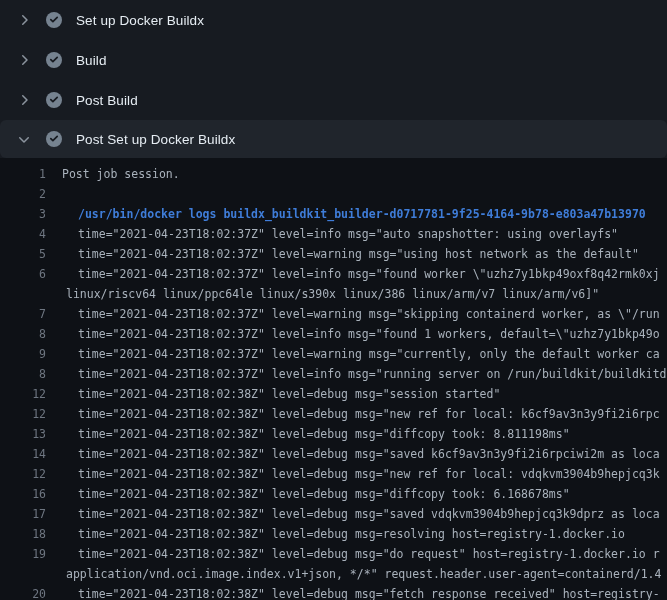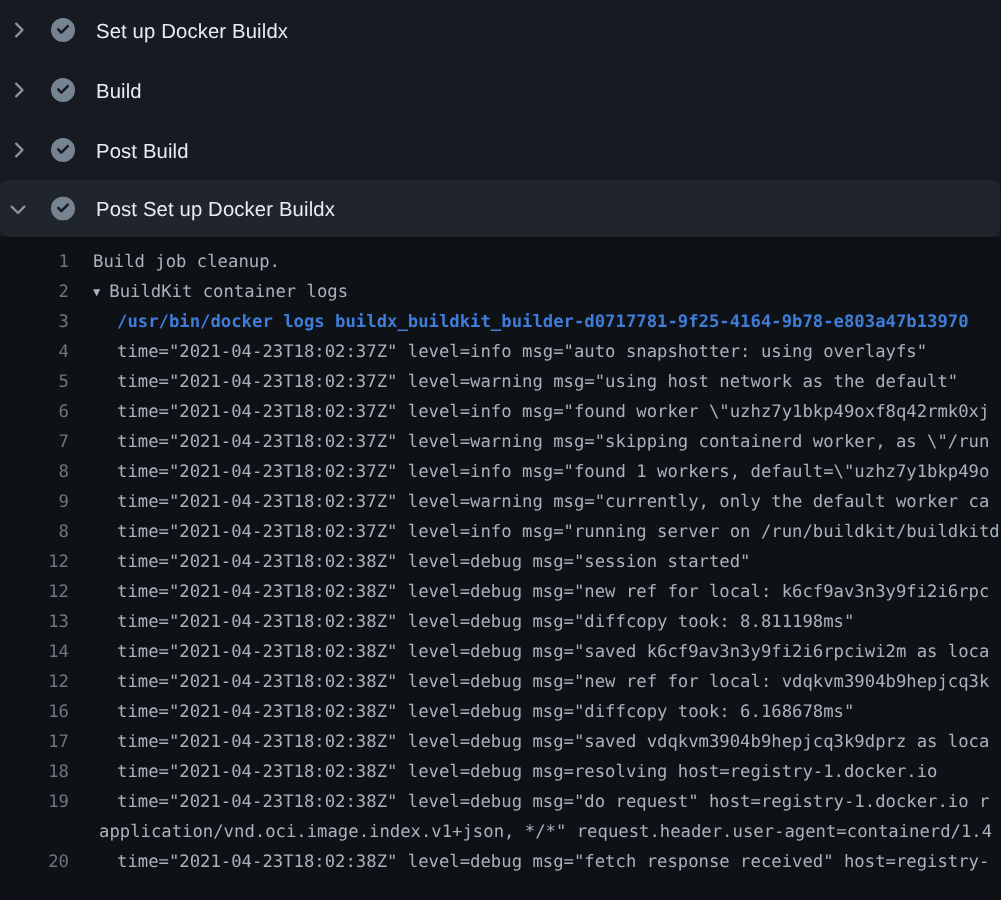--- a/index.html
+++ b/index.html
@@ -7,21 +7,21 @@
     width: 667px; height: 600px; overflow: hidden;
     background: var(--console-bg, #0e1116);
     font-family: "Liberation Sans", sans-serif;
   }
   .app { width: 667px; height: 600px; display: flex; flex-direction: column; }
 
   
   .steps { background: var(--panel-bg, #171b21); flex: 0 0 auto; }
   .step-row {
     height: 40px; display: flex; align-items: center;
-    padding-left: 4px; box-sizing: border-box; cursor: pointer;
+    padding-left: 16px; box-sizing: border-box; cursor: pointer;
   }
   .step-row.selected {
     height: 38px;
     background: var(--selected-row-bg, #20252c);
     border-radius: 6px;
     text-align: right;
   }
   .chev { width: 16px; height: 16px; display: inline-flex; align-items: center;
           justify-content: center; flex: 0 0 auto; }
   .chev svg { display: block; }
@@ -116,41 +116,44 @@
         <circle class="check-bg" cx="8" cy="8" r="8" fill="#768390"></circle>
         <path class="check-mark" d="M11.2 5.4 6.9 9.7 4.8 7.6" fill="none" stroke="#171b21" stroke-width="1.7" stroke-linecap="round" stroke-linejoin="round"></path>
       </svg>
     </span>
     <span class="step-label">Post Set up Docker Buildx</span>
   </div>
     </div>
   <div class="log" id="log-mount">
       <div class="log-line ind-base">
     <span class="ln">1</span>
-    <span class="lt">Build job cleanup.</span>
+    <span class="lt">Post job session.</span>
   </div>
       <div class="log-line ind-base">
     <span class="ln">2</span>
-    <span class="lt"><span class="tri">▼</span><span>BuildKit container logs</span></span>
   </div>
       <div class="log-line ind-nested">
     <span class="ln">3</span>
     <span class="lt command">/usr/bin/docker logs buildx_buildkit_builder-d0717781-9f25-4164-9b78-e803a47b13970</span>
   </div>
       <div class="log-line ind-nested">
     <span class="ln">4</span>
     <span class="lt">time="2021-04-23T18:02:37Z" level=info msg="auto snapshotter: using overlayfs"</span>
   </div>
       <div class="log-line ind-nested">
     <span class="ln">5</span>
     <span class="lt">time="2021-04-23T18:02:37Z" level=warning msg="using host network as the default"</span>
   </div>
       <div class="log-line ind-nested">
     <span class="ln">6</span>
     <span class="lt">time="2021-04-23T18:02:37Z" level=info msg="found worker \"uzhz7y1bkp49oxf8q42rmk0xj</span>
+  </div>
+      <div class="log-line ind-cont">
+    <span class="ln"></span>
+    <span class="lt">linux/riscv64 linux/ppc64le linux/s390x linux/386 linux/arm/v7 linux/arm/v6]"</span>
   </div>
       <div class="log-line ind-nested">
     <span class="ln">7</span>
     <span class="lt">time="2021-04-23T18:02:37Z" level=warning msg="skipping containerd worker, as \"/run</span>
   </div>
       <div class="log-line ind-nested">
     <span class="ln">8</span>
     <span class="lt">time="2021-04-23T18:02:37Z" level=info msg="found 1 workers, default=\"uzhz7y1bkp49o</span>
   </div>
       <div class="log-line ind-nested">

